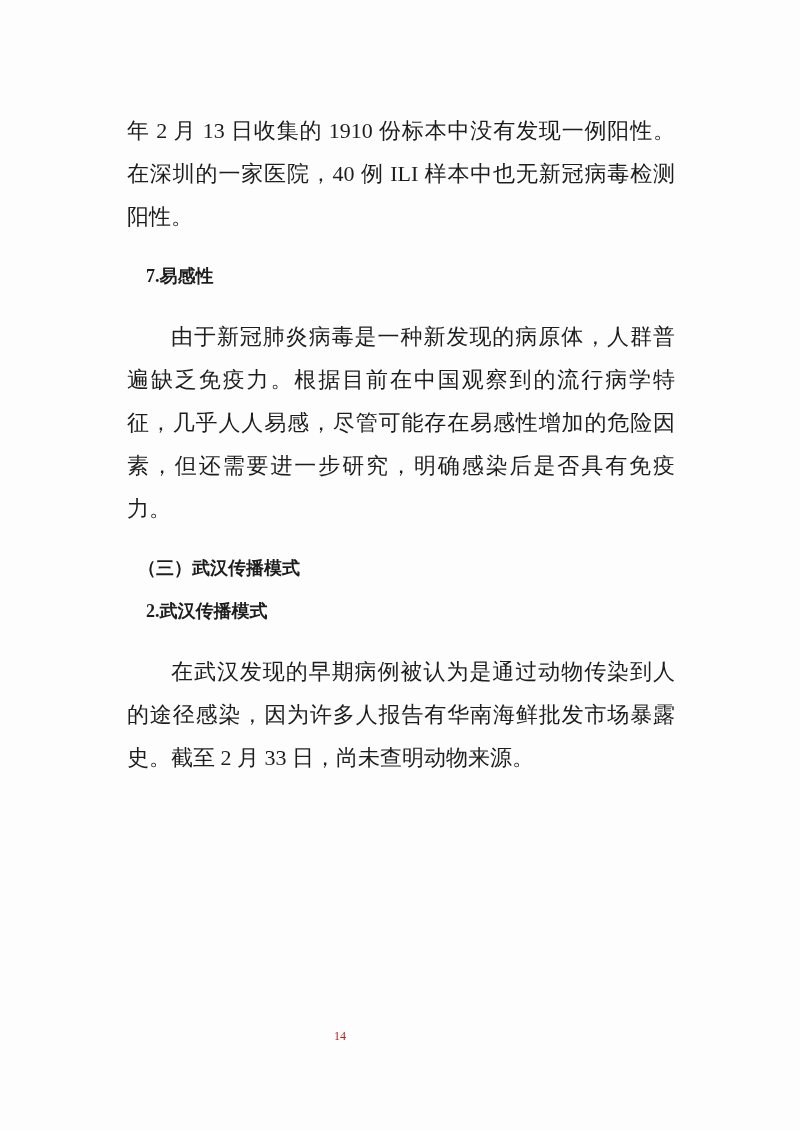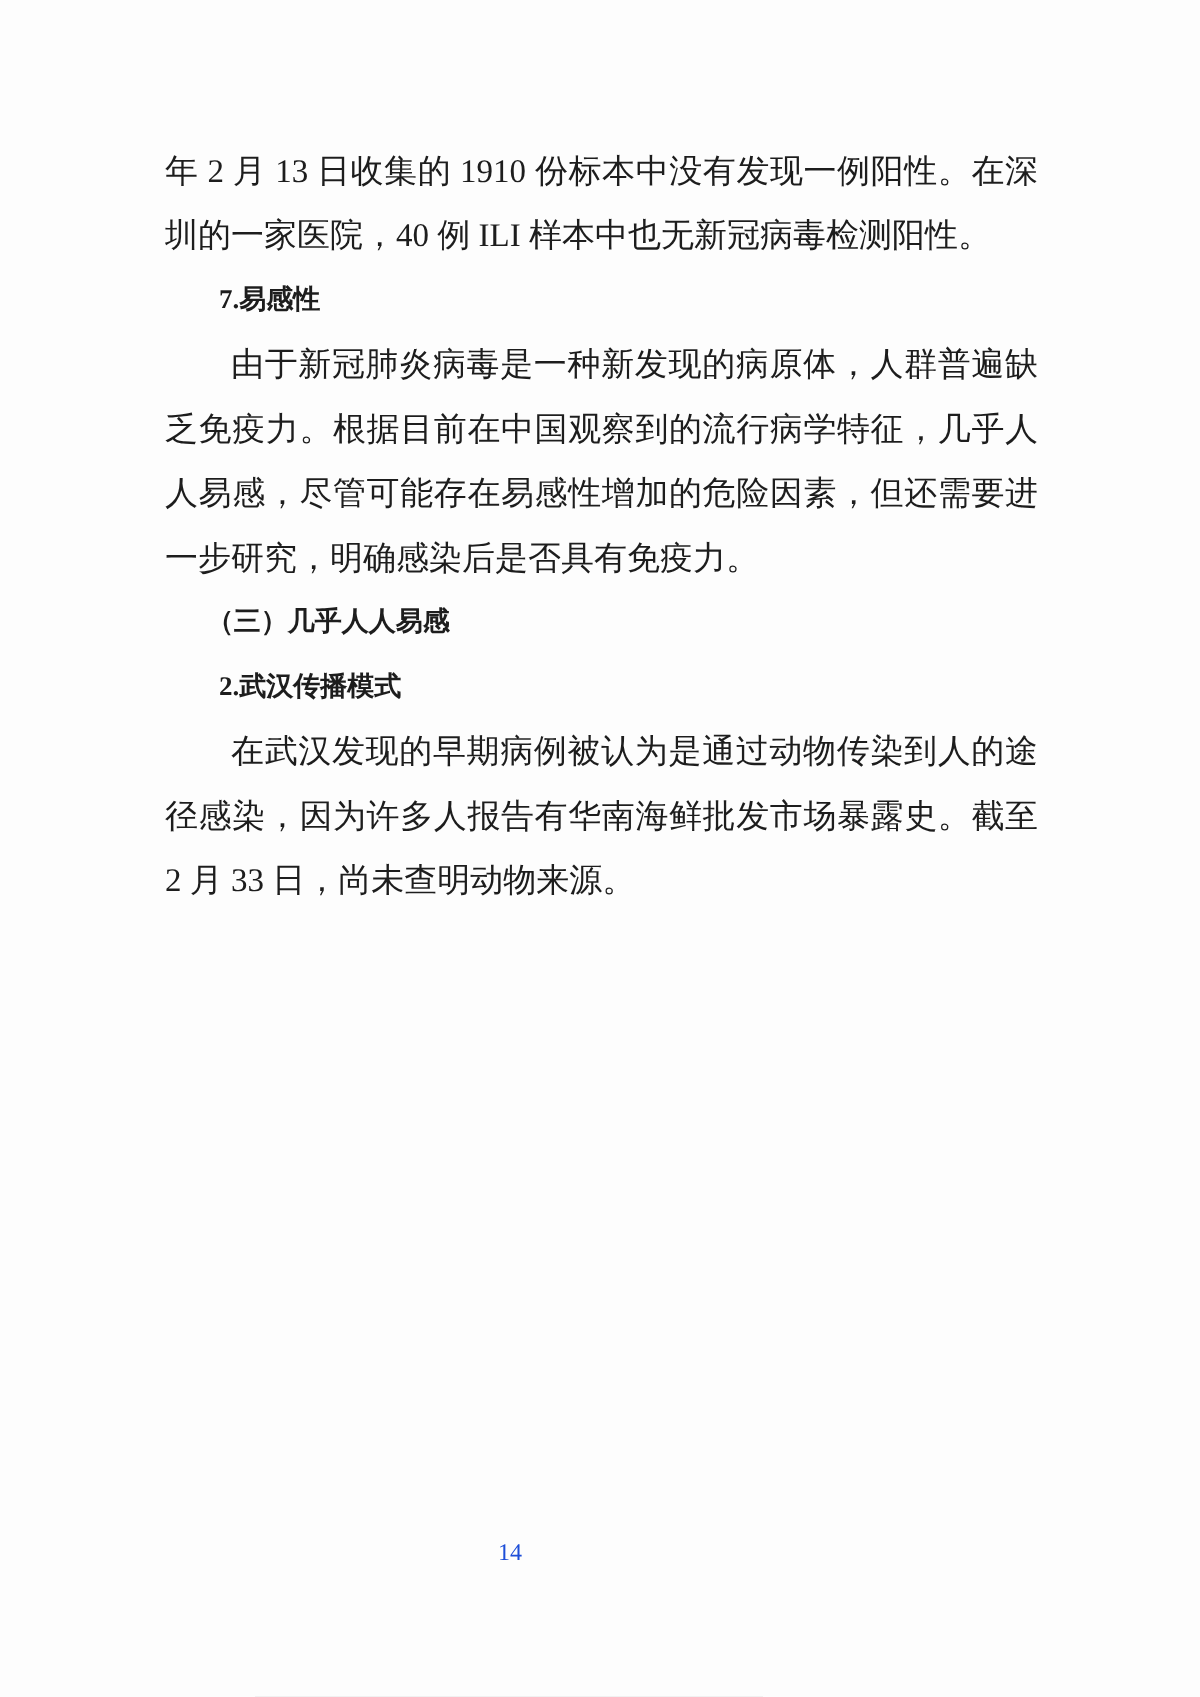--- a/index.html
+++ b/index.html
@@ -20,21 +20,21 @@
   .content {
     position: absolute;
     left: 110px;
     top: 92px;
     width: 582px;
     font-size: 22px;
     line-height: 43px;
     text-align: justify;
   }
   .content p {
-    margin: 0;
+    margin: 17px;
     text-indent: 2em;
   }
   .content p.no-indent {
     text-indent: 0;
   }
   .content .heading {
     margin: 0;
     font-size: 18px;
     line-height: 43px;
     font-weight: bold;
@@ -43,32 +43,32 @@
   }
   .content .heading.bracket {
     text-indent: 1.55em;
   }
   .footer {
     position: absolute;
     top: 1028px;
     left: 0;
     width: 680px;
     text-align: center;
-    font-size: 16px;
+    font-size: 12px;
     line-height: 16px;
-    color: #1d4ed8;
+    color: #b91c1c;
     font-family: "Liberation Serif", "DejaVu Serif", serif;
   }
 </style>
 </head>
 <body>
 
 <div class="page">
   <div class="content">
     <p class="no-indent">年 2 月 13 日收集的 1910 份标本中没有发现一例阳性。在深圳的一家医院，40 例 ILI 样本中也无新冠病毒检测阳性。</p>
     <h3 class="heading">7.易感性</h3>
     <p>由于新冠肺炎病毒是一种新发现的病原体，人群普遍缺乏免疫力。根据目前在中国观察到的流行病学特征，几乎人人易感，尽管可能存在易感性增加的危险因素，但还需要进一步研究，明确感染后是否具有免疫力。</p>
-    <h2 class="heading bracket">（三）几乎人人易感</h2>
+    <h2 class="heading bracket">（三）武汉传播模式</h2>
     <h3 class="heading">2.武汉传播模式</h3>
     <p>在武汉发现的早期病例被认为是通过动物传染到人的途径感染，因为许多人报告有华南海鲜批发市场暴露史。截至 2 月 33 日，尚未查明动物来源。</p>
   </div>
   <div class="footer">14</div>
 </div>
 
 </body></html>

